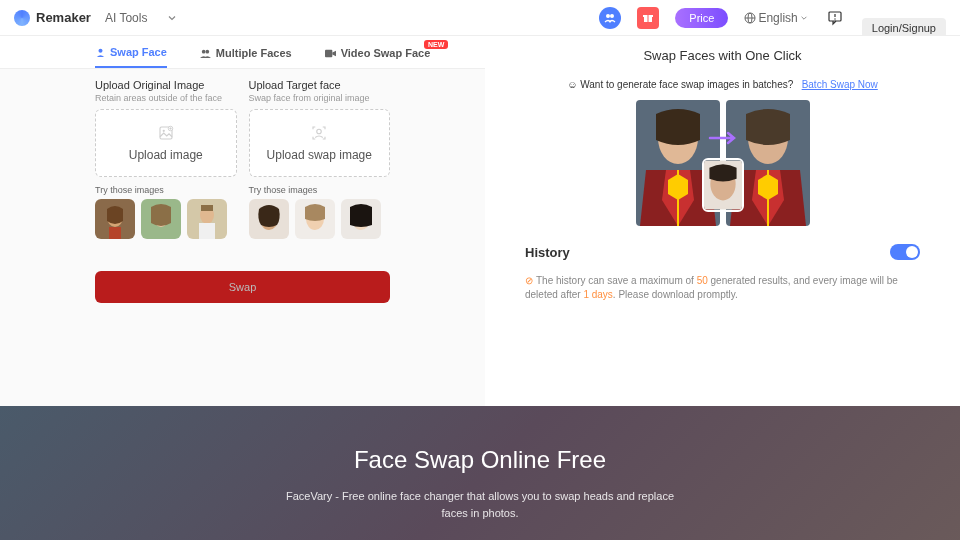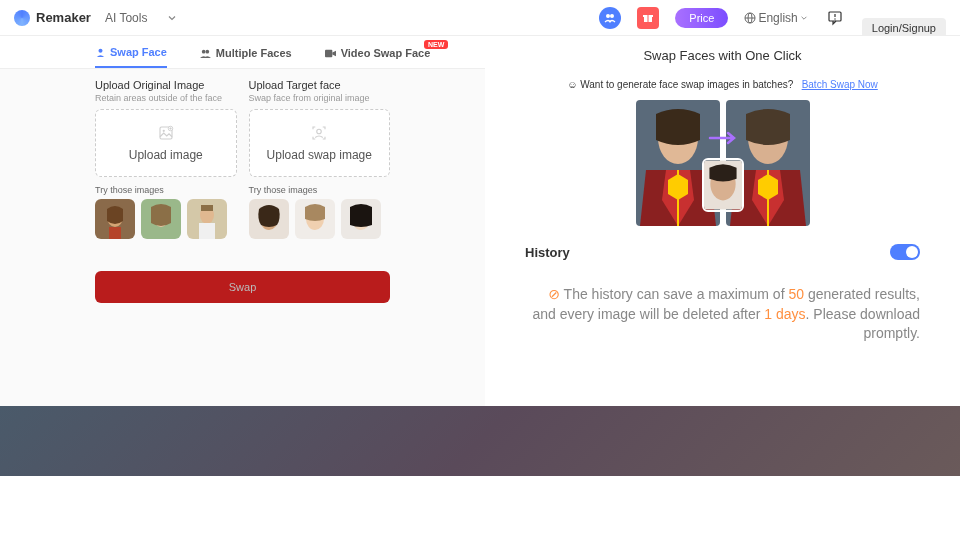--- a/index.html
+++ b/index.html
@@ -54,21 +54,21 @@
   
   .history-row { display: flex; justify-content: space-between; align-items: center; margin-bottom: 10px; }
   .history-title { font-size: 13px; font-weight: 600; }
   .toggle { width: 30px; height: 16px; background: #4F7FFF; border-radius: 10px; position: relative; cursor: pointer; }
   .toggle::after { content: ""; position: absolute; right: 2px; top: 2px; width: 12px; height: 12px; background: white; border-radius: 50%; }
   
   .empty-history { text-align: center; margin: 10px 0; }
   .empty-img { width: 90px; height: 70px; margin: 0 auto 8px; opacity: 0.5; }
   .empty-text { font-size: 9px; color: #999; }
   
-  .history-note { text-align: right; font-size: 14px; color: #888; margin-top: 25px; line-height: 1.4; }
+  .history-note { text-align: left; font-size: 10px; color: #888; margin-top: 14px; line-height: 1.4; }
   .history-note .hl { color: #FF9040; }
   
   
   .hero { background: linear-gradient(135deg, #4a5a6a, #5a4a5a, #6a5a5a); color: white; text-align: center; padding: 40px 20px 30px; }
   .hero h1 { font-size: 24px; font-weight: 400; margin-bottom: 14px; }
   .hero p { font-size: 11px; opacity: 0.85; max-width: 400px; margin: 0 auto; line-height: 1.5; }
   
   svg { display: block; }
 </style>
 </head>
@@ -272,13 +272,15 @@
 
 
     <div class="history-note">
       <span class="hl">⊘</span>
       <span>The history can save a maximum of </span><span class="hl">50</span><span> generated results, and every image will be deleted after </span><span class="hl">1 days</span><span>. Please download promptly.</span>
     </div>
   </div>
 </div>
 
 <div class="hero">
+  <h1>Face Swap Online Free</h1>
+  <p>FaceVary - Free online face changer that allows you to swap heads and replace faces in photos.</p>
 </div>
 
 </body></html>

